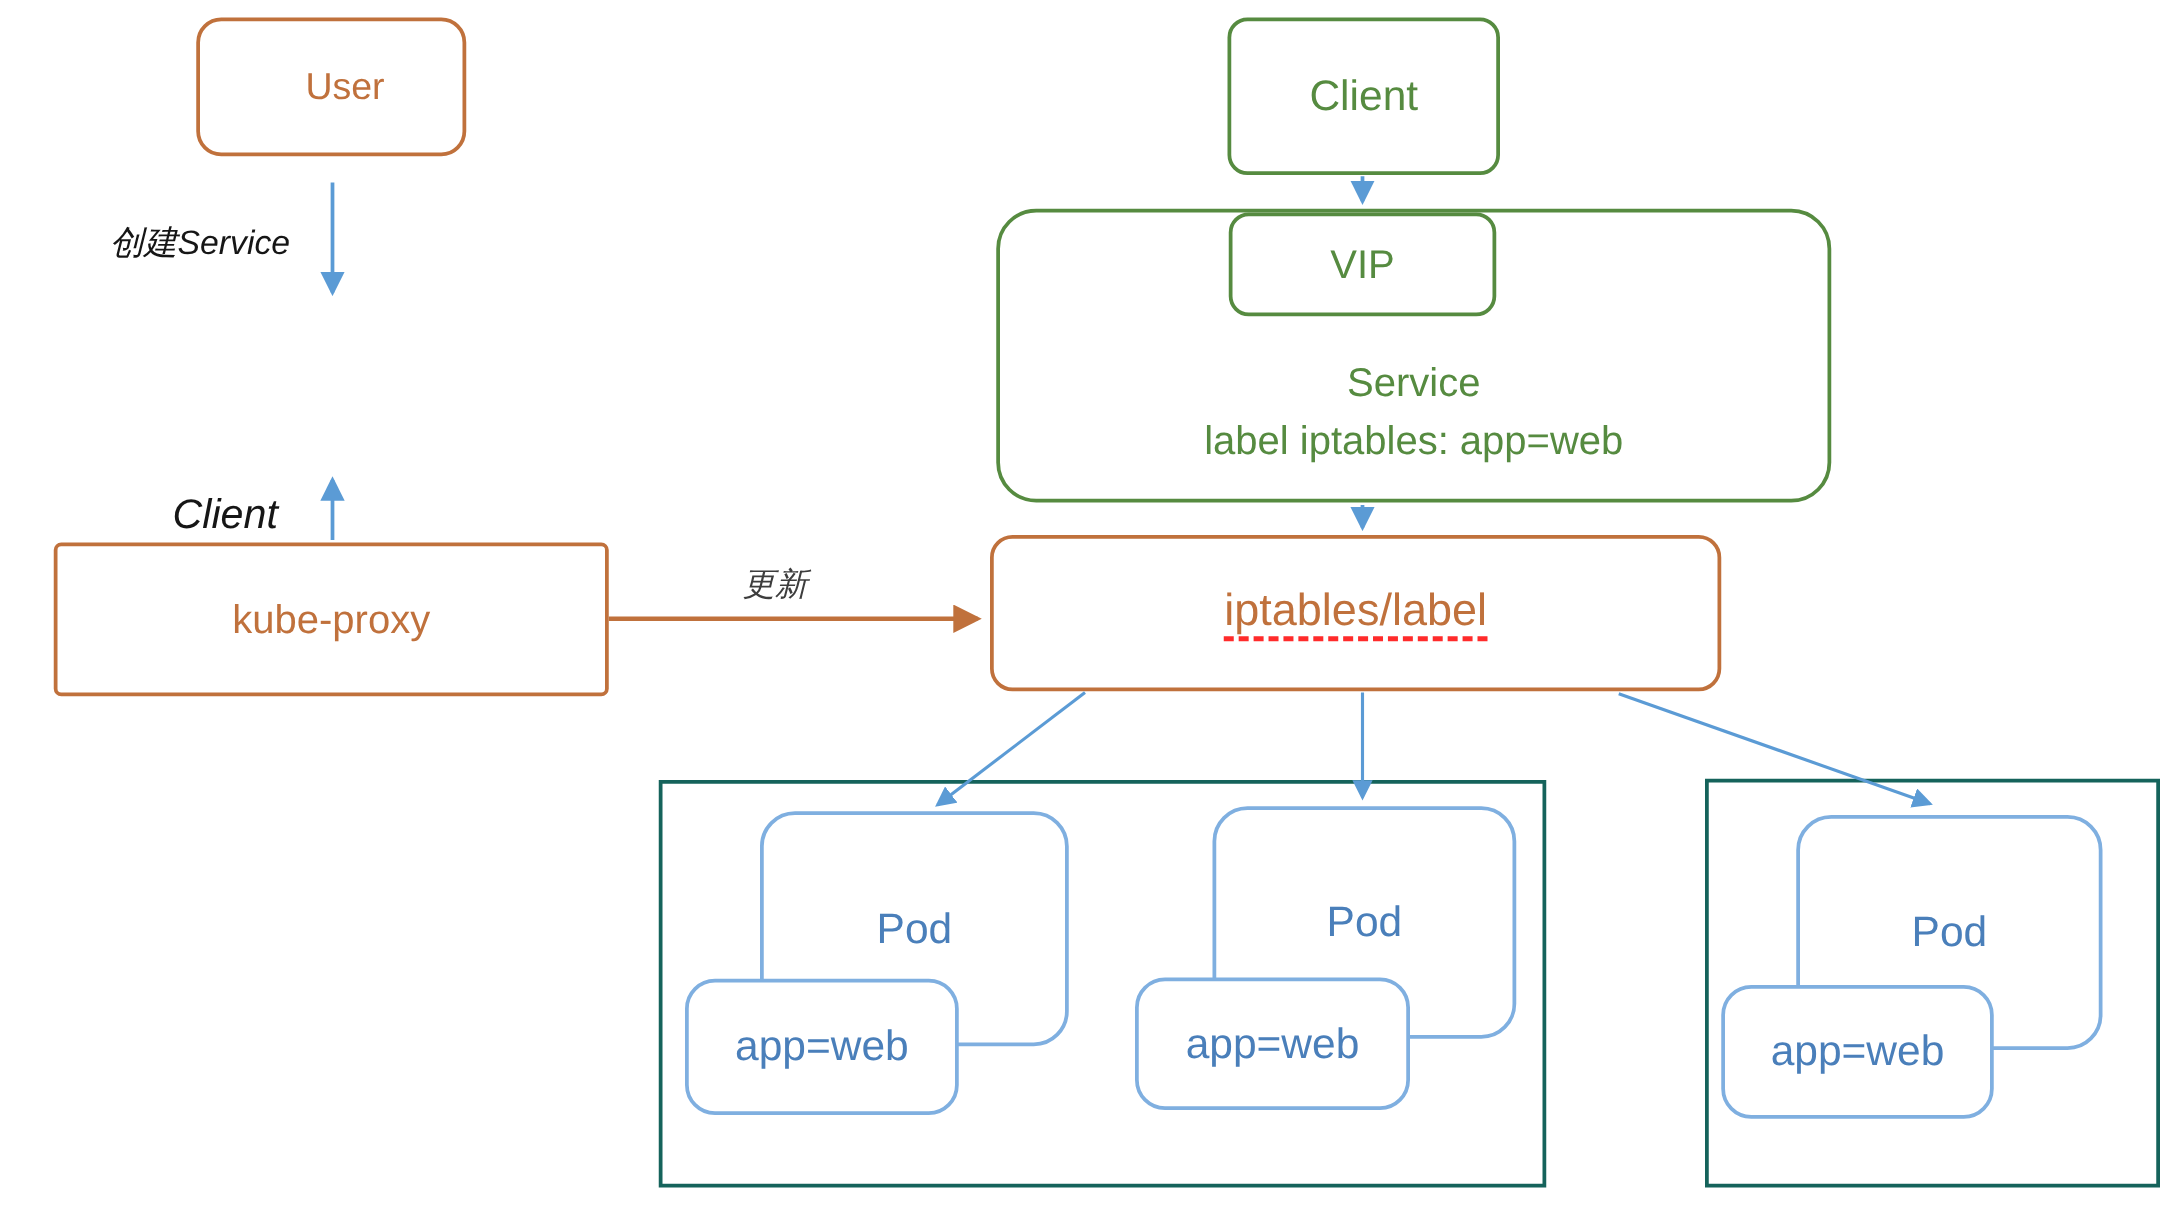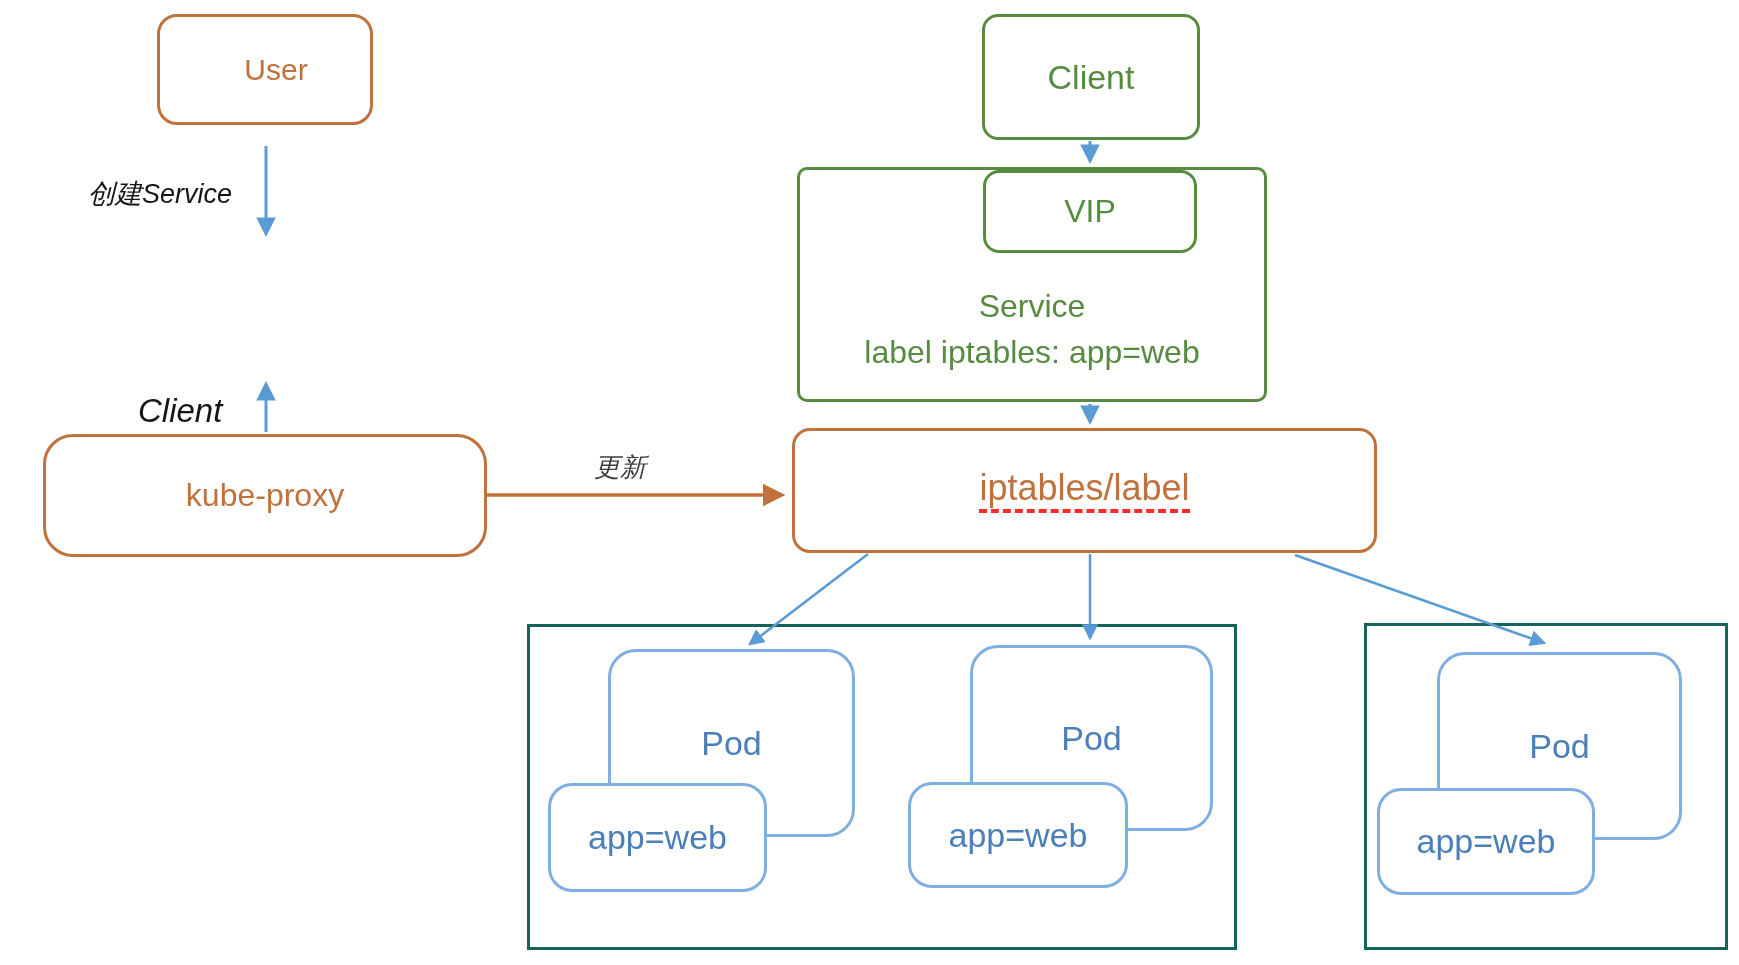--- a/index.html
+++ b/index.html
@@ -49,31 +49,31 @@
 
   <div class="box orange-box" style="left:157px;top:14px;width:216px;height:111px;border-radius:20px;font-size:30px;padding-left:22px;">
     <span>User</span>
   </div>
 
   <div class="flow-label" style="left:88px;top:176px;font-size:27px;color:var(--ink);">创建Service</div>
 
 
   <div class="flow-label" style="left:138px;top:392px;font-size:33px;color:var(--ink);">Client</div>
 
-  <div class="box orange-box" style="left:43px;top:434px;width:444px;height:123px;border-radius:30px;font-size:32px;">
+  <div class="box orange-box" style="left:43px;top:434px;width:444px;height:123px;border-radius:6px;font-size:32px;">
     <span>kube-proxy</span>
   </div>
 
   <div class="flow-label" style="left:594px;top:450px;font-size:26px;color:var(--ink-soft);">更新</div>
 
   <div class="box green-box" style="left:982px;top:14px;width:218px;height:126px;border-radius:16px;font-size:34px;">
     <span>Client</span>
   </div>
 
-  <div class="box green-box" style="left:797px;top:167px;width:470px;height:235px;border-radius:10px;font-size:32px;
+  <div class="box green-box" style="left:797px;top:167px;width:668px;height:235px;border-radius:32px;font-size:32px;
               align-items:flex-end;justify-content:center;padding-bottom:24px;">
     <div style="line-height:46px;">
       <div>Service</div>
       <div>label iptables: app=web</div>
     </div>
   </div>
 
   <div class="box green-box above" style="left:983px;top:170px;width:214px;height:83px;border-radius:16px;font-size:32px;">
     <span>VIP</span>
   </div>

